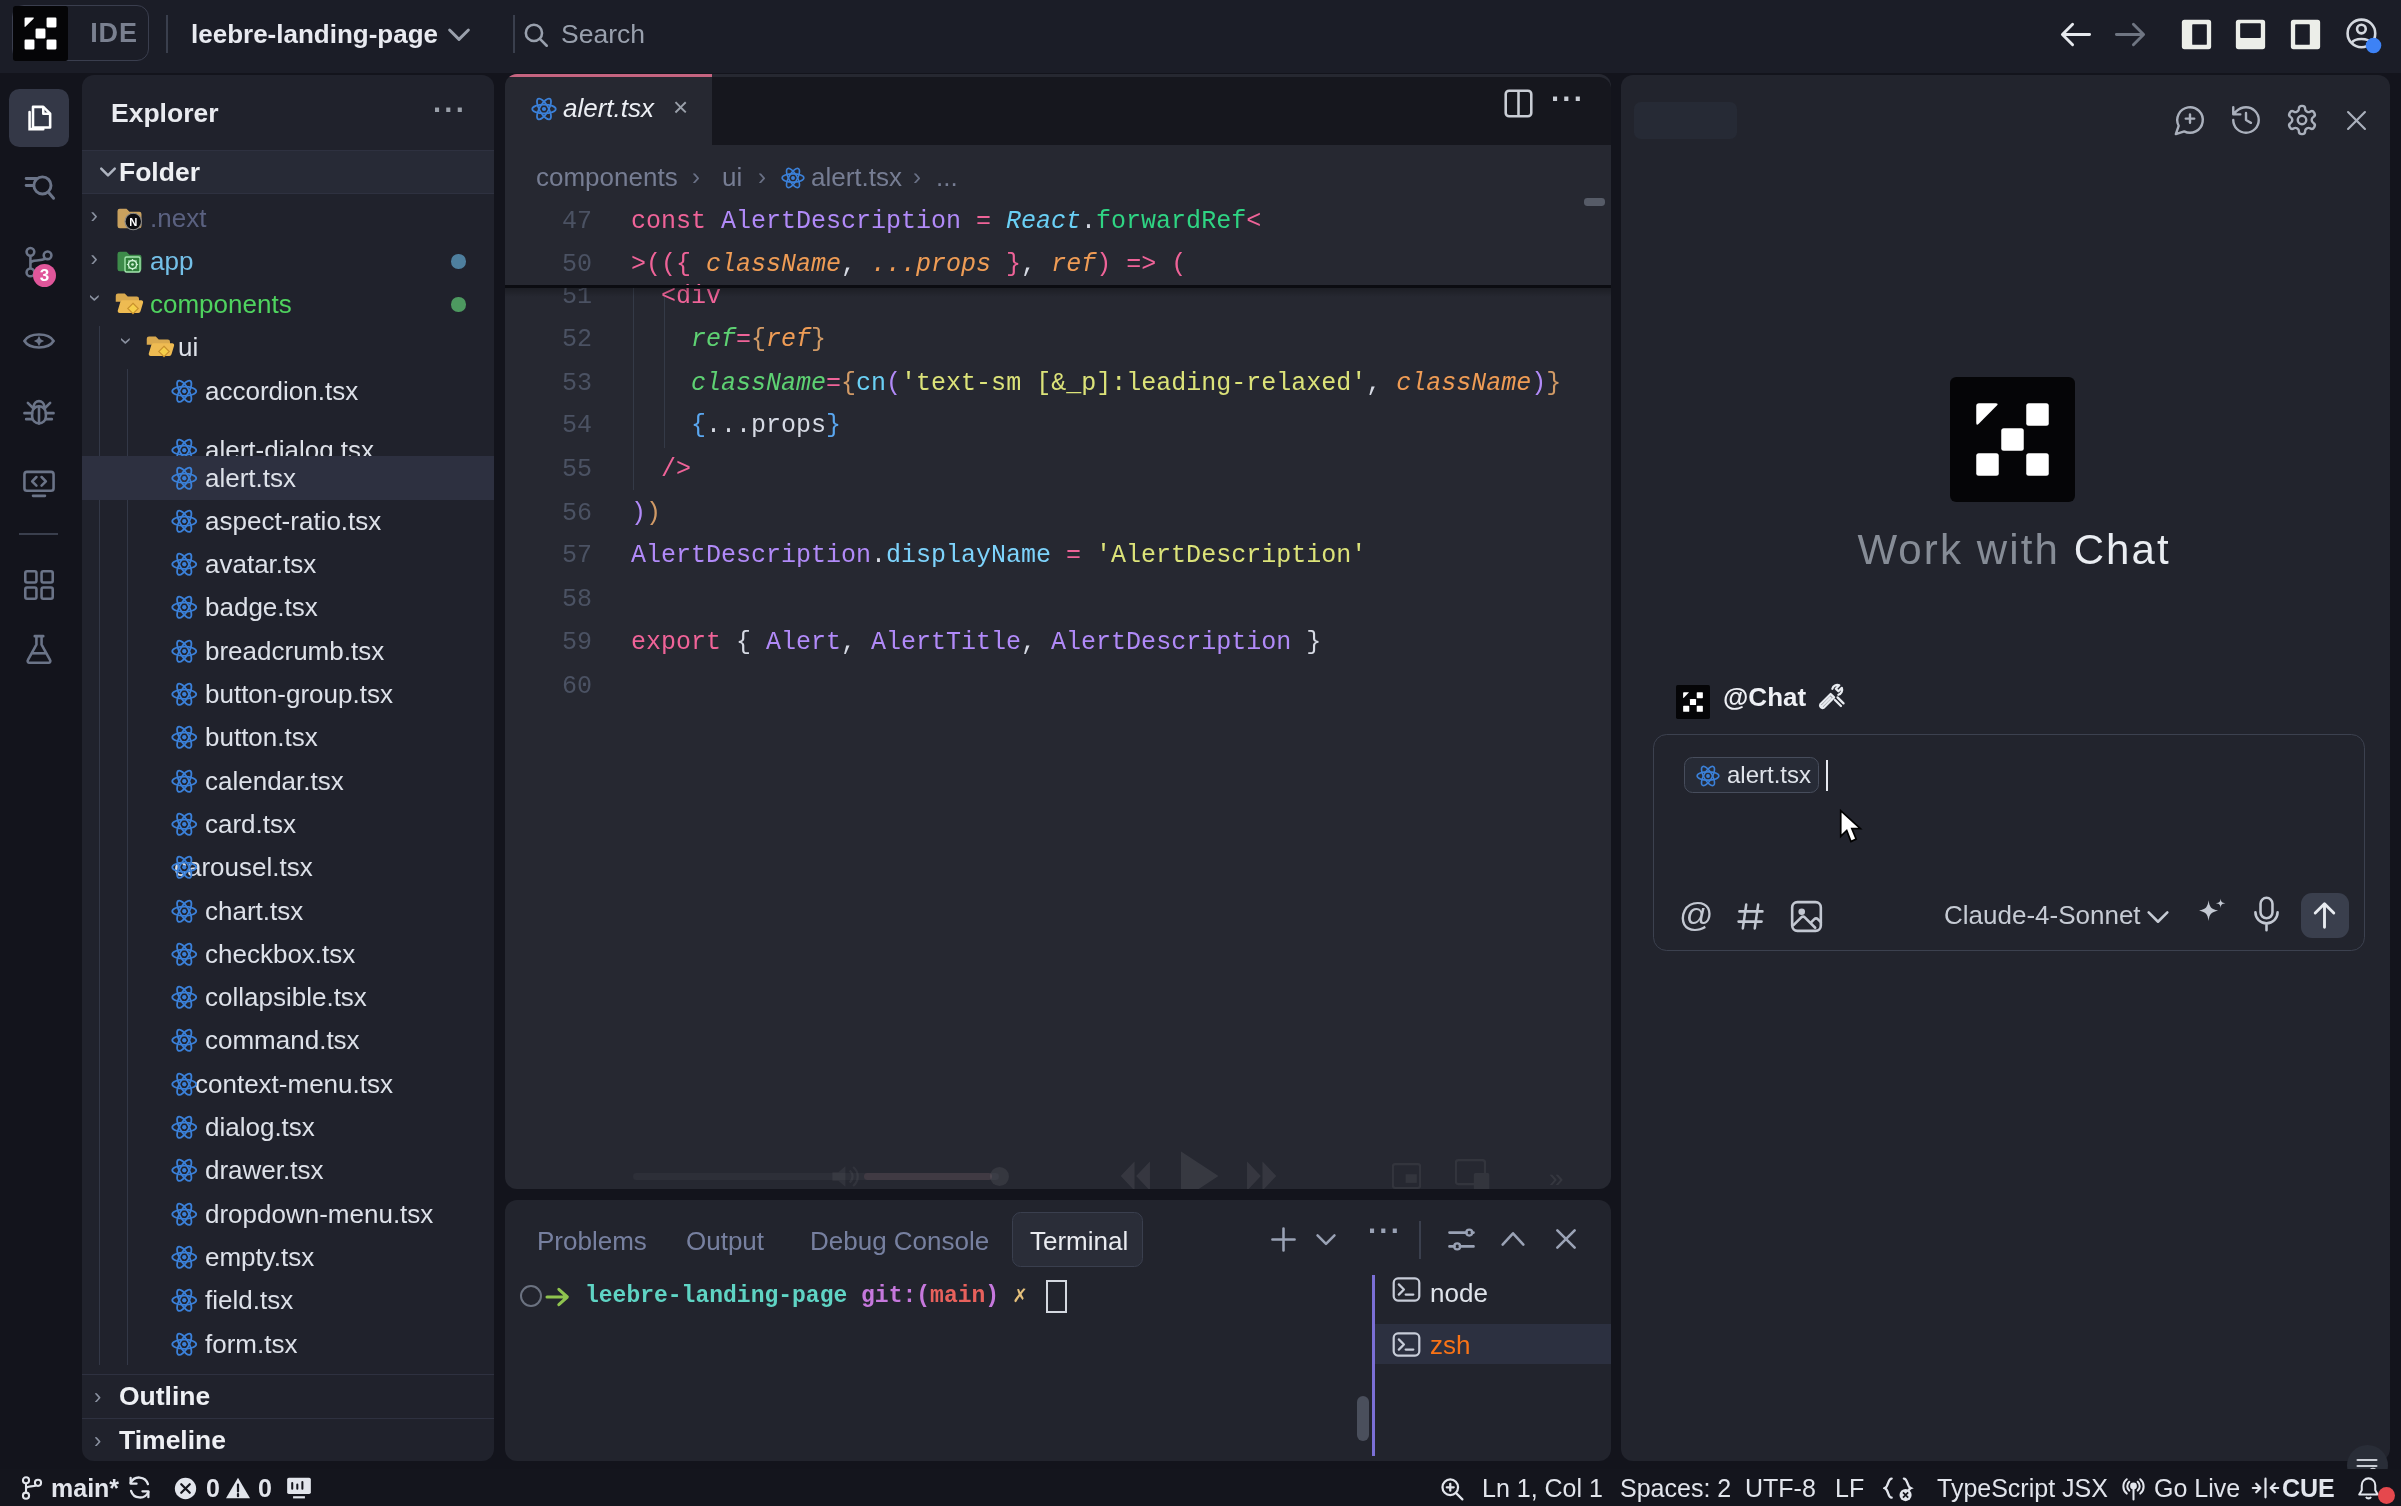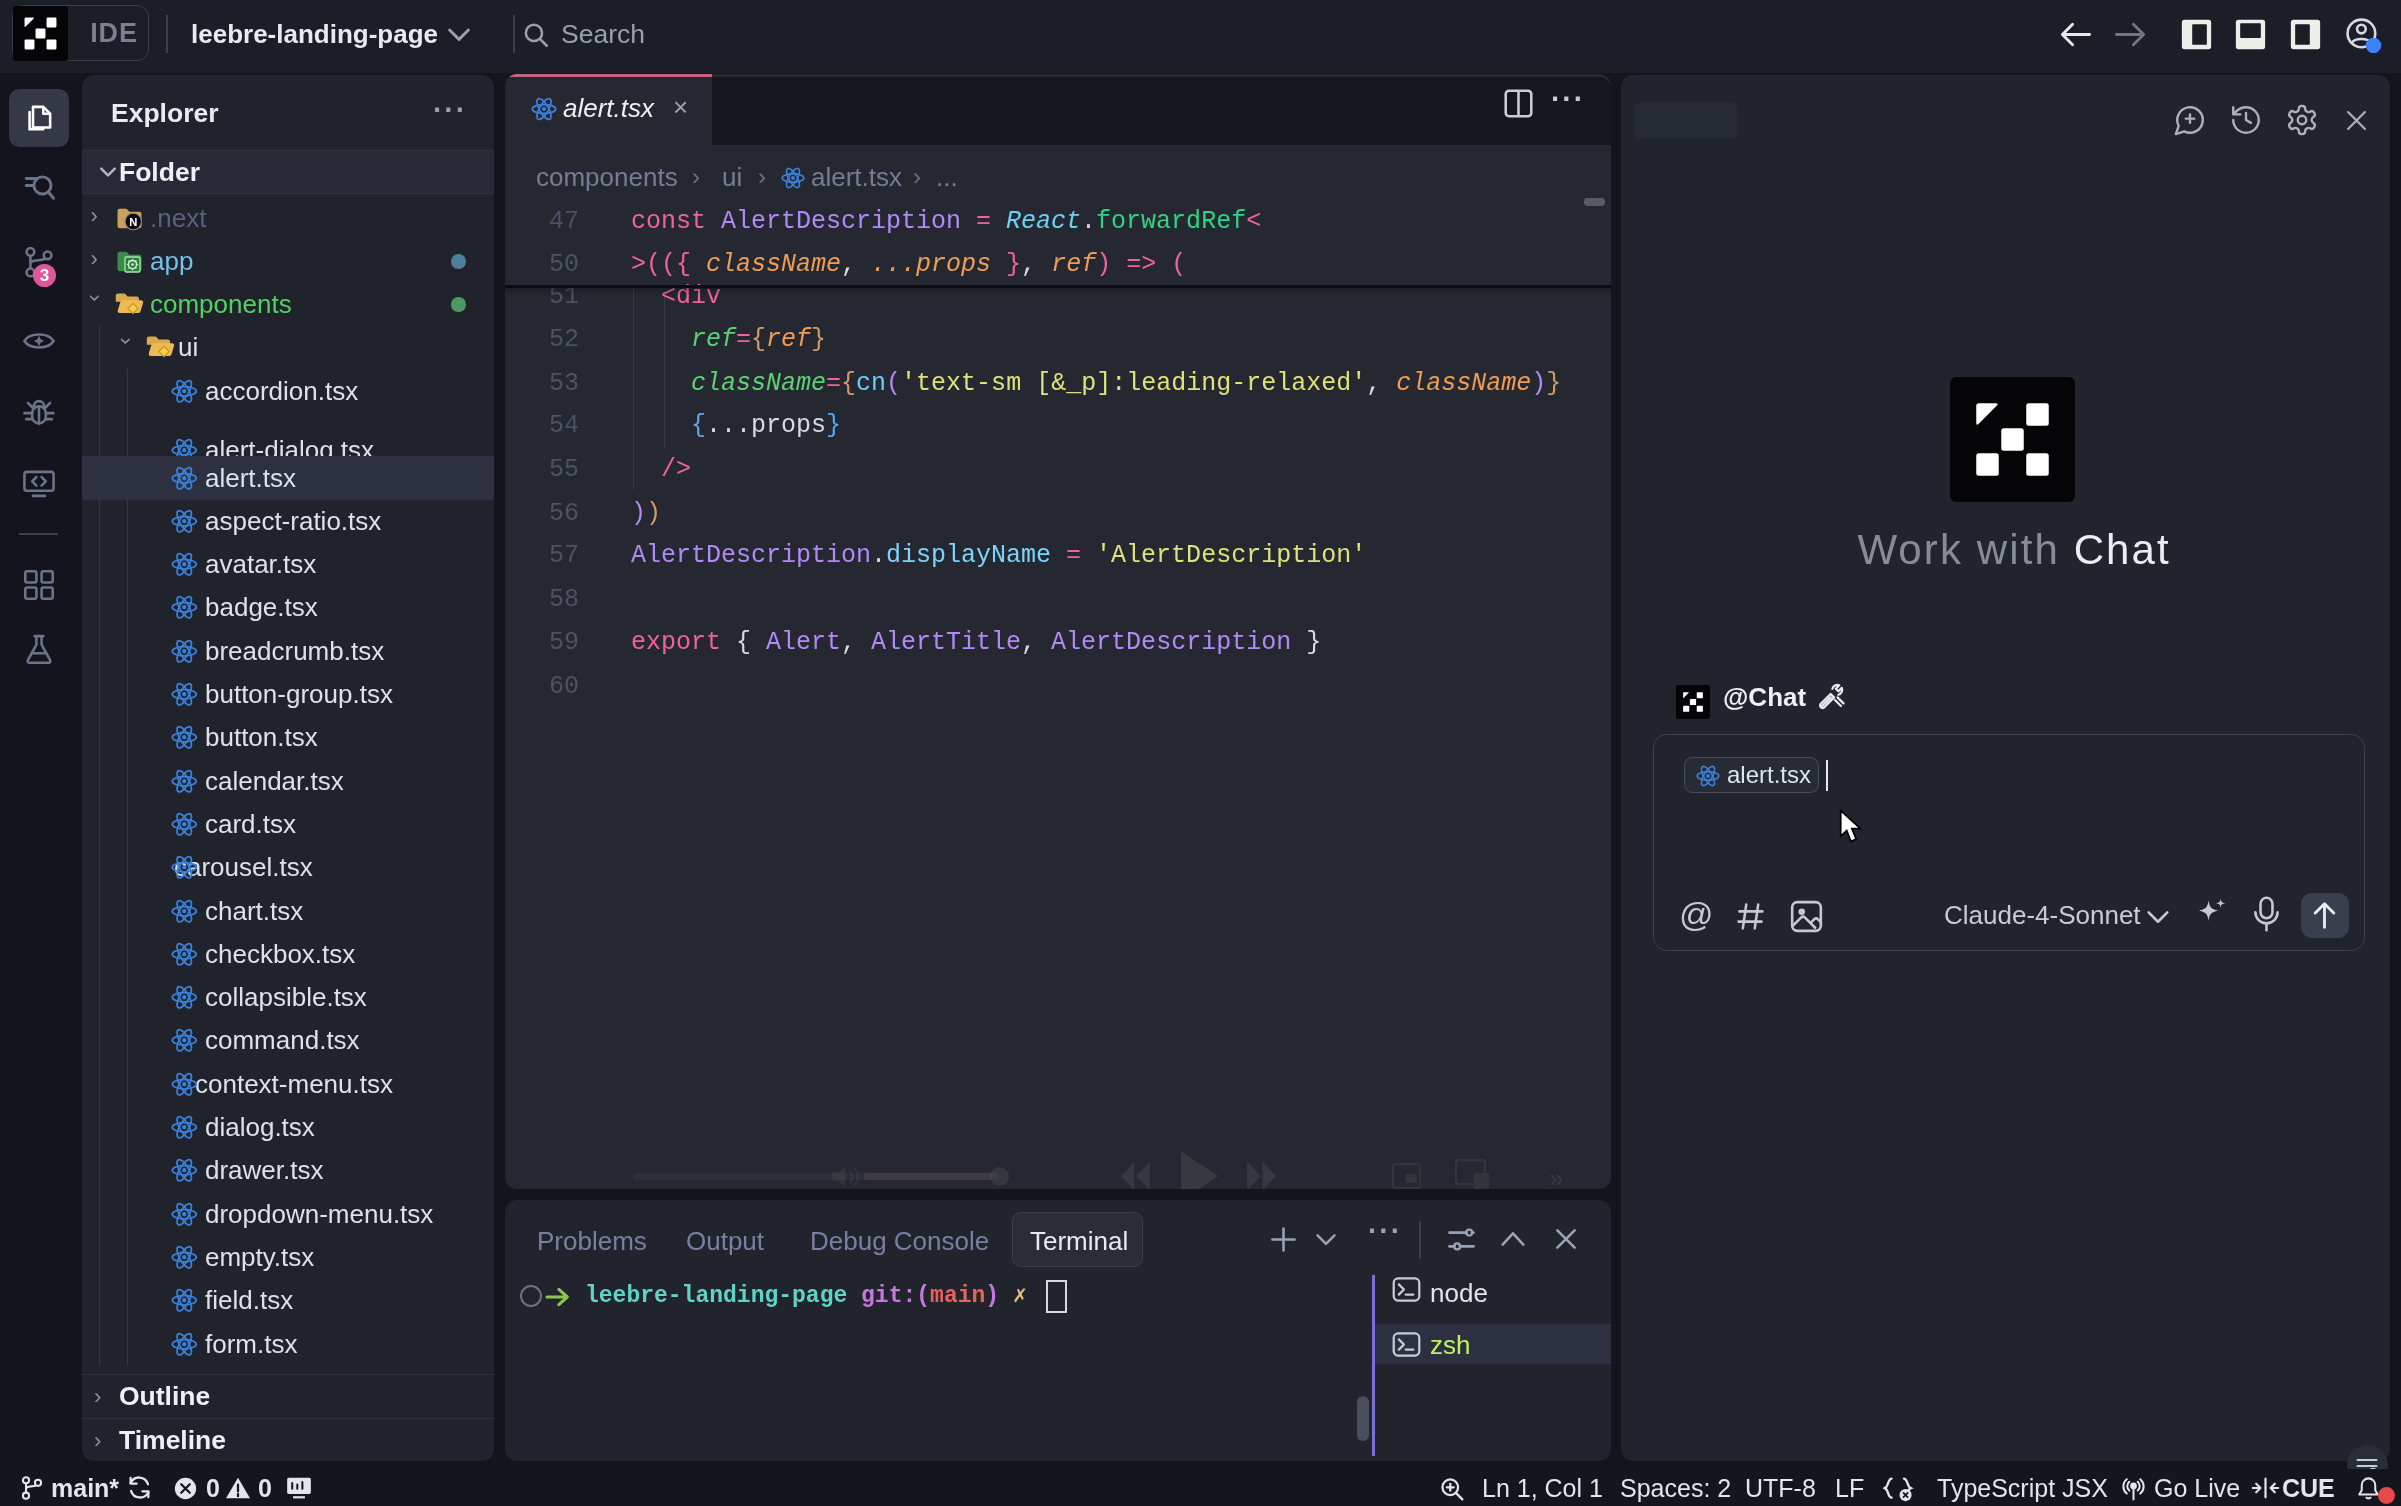--- a/index.html
+++ b/index.html
@@ -29,21 +29,21 @@
   .trow { position:absolute; left:0; width:412px; height:44px; display:flex; align-items:center; color:#dde1e9; font-size:26px; }
   .hl { background:#2d3040; }
   .chev { position:absolute; color:#8a91a0; font-size:22px; }
   .dot { position:absolute; width:14.5px; height:14.5px; border-radius:50%; }
   .guide { position:absolute; width:0.9px; background:#333847; }
 
   
   #tabstrip { left:207px; top:2.6px; width:899px; height:68px; background:#16171e; border-radius:0 12px 0 0; }
   #tabpink { left:0; top:0; width:207px; height:2.6px; background:#c56480; }
   .crow { position:absolute; left:0; width:100%; height:44px; white-space:pre; font-family:"Liberation Mono", monospace; font-size:25px; line-height:44px; }
-  .lnum { position:absolute; left:0; width:74px; text-align:right; color:#4b5263; }
+  .lnum { position:absolute; left:13px; width:74px; text-align:right; color:#4b5263; }
   .code { position:absolute; left:126px; }
   .it { font-style:italic; }
   .c-rose { color:#ef6398; } .c-pur { color:#b18af8; } .c-cyan { color:#6ad0f5; }
   .c-grn { color:#2fd483; } .c-agrn { color:#5ed273; } .c-org { color:#ef9c55; }
   .c-gold { color:#d19a66; } .c-blu { color:#5aa7f0; } .c-lime { color:#dce379; }
   .c-fg { color:#d6dae4; } .c-dnm { color:#7dd3fc; }
 
   
   .ttab { position:absolute; top:8.6px; height:65px; line-height:65px; color:#7780a0; font-size:26px; }
   .ticon { position:absolute; color:#8b93a8; }
@@ -490,21 +490,21 @@
   <div class="abs" style="left:870px; top:124px; width:236px; height:40px; background:#2c3040;"></div>
   <svg class="abs" style="left:887px; top:75px;" width="29" height="29" viewBox="0 0 34 34">
       <rect x="2" y="4" width="30" height="26" rx="5" stroke="#c7ccd8" stroke-width="2.6" fill="none"></rect>
       <path d="M8 11 l6 6 -6 6 M16 23 h9" stroke="#c7ccd8" stroke-width="2.6" fill="none" stroke-linecap="round" stroke-linejoin="round"></path>
     </svg>
   <div class="abs" style="left:925px; top:72px; height:43px; line-height:43px; color:#dfe3ea; font-size:26px;">node</div>
   <svg class="abs" style="left:887px; top:130px;" width="29" height="29" viewBox="0 0 34 34">
       <rect x="2" y="4" width="30" height="26" rx="5" stroke="#c7ccd8" stroke-width="2.6" fill="none"></rect>
       <path d="M8 11 l6 6 -6 6 M16 23 h9" stroke="#c7ccd8" stroke-width="2.6" fill="none" stroke-linecap="round" stroke-linejoin="round"></path>
     </svg>
-  <div class="abs" style="left:925px; top:124px; height:43px; line-height:43px; color:#bef264; font-size:26px;">zsh</div>
+  <div class="abs" style="left:925px; top:124px; height:43px; line-height:43px; color:#f97316; font-size:26px;">zsh</div>
 </div>
 
 <div class="abs card" id="chat"></div>
 <div class="abs" id="chat2" style="left:1621px; top:75px; width:769px; height:1386px; overflow:hidden; border-radius:12px;">
   <div class="abs" style="left:13px; top:27px; width:103px; height:37px; background:#262a35; border-radius:6.8px;"></div>
 
   <svg class="abs" style="left:552px; top:28px;" width="34" height="34" viewBox="0 0 24 24">
       <path d="M7.9 20A9 9 0 1 0 4 16.1L2 22Z M12 8v6 M9 11h6" stroke="#aab0bc" stroke-width="1.7" fill="none" stroke-linecap="round" stroke-linejoin="round"></path>
     </svg>
   <svg class="abs" style="left:608px; top:28px;" width="34" height="34" viewBox="0 0 24 24">

